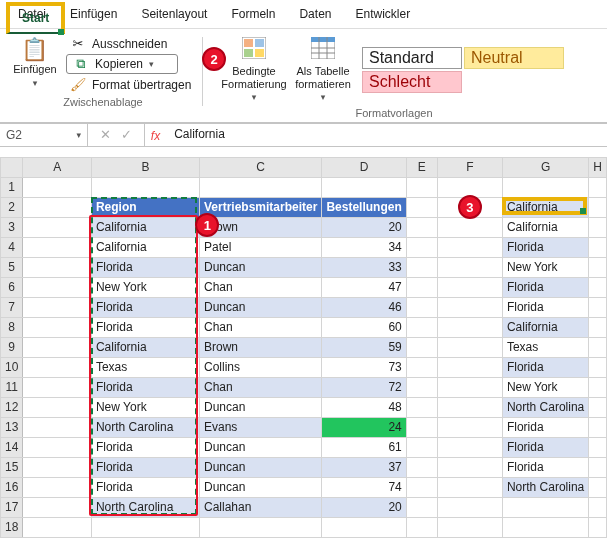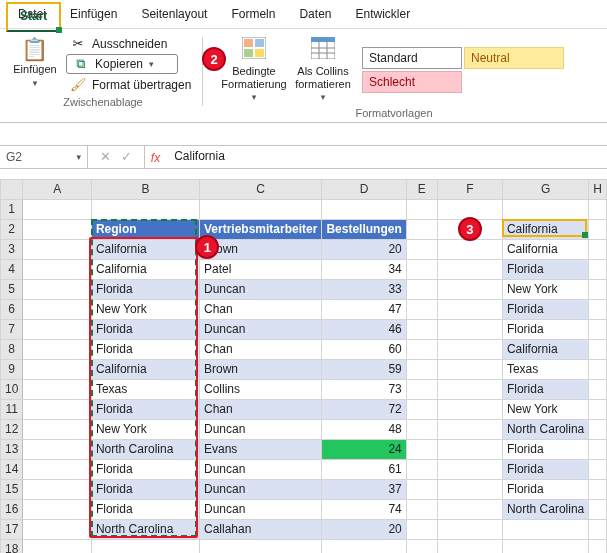--- a/index.html
+++ b/index.html
@@ -16,29 +16,29 @@
   .vstack{display:flex; flex-direction:column; gap:1px;}
   .big-btn{ display:flex; flex-direction:column; align-items:center; gap:2px; padding:2px 4px; width:60px;}
   .big-btn .icon{font-size:22px; line-height:1;}
   .big-btn.small{width:50px;}
   .lbl{font-size:11px; text-align:center; line-height:1.15;}
   .small-btn{ display:flex; align-items:center; gap:6px; padding:1px 4px; width:130px;}
   .small-btn .icon{font-size:13px; width:16px;text-align:center;}
   .copy-row{border:1px solid #888; border-radius:3px; padding:1px 6px; display:flex; align-items:center; gap:6px;}
   .chev{font-size:9px; color:#555;}
   .style-box{ display:grid; grid-template-columns: 100px 100px; gap:2px; }
-  .style-cell{ border:1px solid #999; height:22px; display:flex; align-items:center; padding:0 6px; font-size:12px;}
+  .style-cell{ border:1px solid #999; height:22px; display:flex; align-items:center; padding:0 6px; font-size:16px;}
   .std{background:#fff;}
   .gut{background:#c6efce; color:#006100; border-color:#a8d8b0;}
   .neu{background:#ffeb9c; color:#9c5700; border-color:#e6d479;}
   .sch{background:#ffc7ce; color:#9c0006; border-color:#e8a9b0;}
   
   .badge{position:absolute; width:24px;height:24px; border-radius:50%; background:#e8132b; border:2px solid #b00017; color:#fff; font-weight:700; display:flex; align-items:center; justify-content:center; font-size:13px; z-index:50;}
   
-  .fbar{display:flex; align-items:stretch; border-top:1px solid #c4c4c4; border-bottom:1px solid #c4c4c4; margin-top:22px;}
+  .fbar{display:flex; align-items:stretch; border-top:1px solid #c4c4c4; border-bottom:1px solid #c4c4c4; margin-top:0;}
   .namebox{width:88px; border-right:1px solid #c4c4c4; padding:3px 6px; display:flex; align-items:center; justify-content:space-between; color:#555; font-size:12px;}
   .fx-btns{display:flex; align-items:center; gap:10px; padding:0 12px; color:#666; border-right:1px solid #c4c4c4; font-size:13px;}
   .fx-btns span{opacity:.55;}
   .fx-label{padding:5px 6px 3px 6px; color:#ef4444; font-style:italic;}
   .fval{padding:3px 8px; flex:1;}
   
   .sheet{position:relative; overflow:hidden; margin-top:10px; user-select:none;}
   table{border-collapse:collapse; table-layout:fixed;}
   th,td{border:1px solid #d4d4d4; height:20px; font-size:12px; padding:0 4px; text-align:left; white-space:nowrap; overflow:hidden;}
   th{background:#e6e6e6; font-weight:400; text-align:center; color:#333;}
@@ -47,21 +47,21 @@
   .thead{background:#4472c4; color:#fff; font-weight:700;}
   .band td.data{background:#d9e1f2;}
   td.data.num{text-align:right;}
   td.colG{border-left:1px solid #d4d4d4;}
   
   .ants{position:absolute; border:2px dashed #107c41; pointer-events:none; animation:march 1s linear infinite; background:transparent;}
   @keyframes march{to{stroke-dashoffset:20;}}
   
   .redframe{position:absolute; border:2.5px solid #e8132b; border-radius:2px; pointer-events:none;}
   
-  .active{position:absolute; border:2px solid #eab308; pointer-events:none;}
+  .active{position:absolute; border:4px solid #eab308; pointer-events:none;}
   .active::after{content:""; position:absolute; right:-3px; bottom:-3px; width:6px; height:6px; background:#1a8f4e;}
   .cw-a{width:22px;} .cw-b{width:116px;} .cw-c{width:128px;} .cw-d{width:90px;}
   .cw-e{width:34px;} .cw-f{width:44px;} .cw-g{width:110px;} .cw-h{width:26px;}
 </style>
 </head>
 <body>
 
 <div class="ribbon">
   <div class="tabs" id="tabs">
       <div class="tab">Datei</div>
@@ -119,21 +119,21 @@
           <span class="icon">
             <svg width="24" height="22">
                 <rect x="0" y="0" width="24" height="22" fill="#fff" stroke="#888"></rect>
                 <rect x="0" y="0" width="24" height="5" fill="#5b9bd5"></rect>
                 <line x1="8" y1="0" x2="8" y2="22" stroke="#888"></line>
                 <line x1="16" y1="0" x2="16" y2="22" stroke="#888"></line>
                 <line x1="0" y1="11" x2="24" y2="11" stroke="#888"></line>
                 <line x1="0" y1="16" x2="24" y2="16" stroke="#888"></line>
               </svg>
           </span>
-          <span class="lbl"><span id="tbl1">Als Collins</span><br><span id="tbl2">formatieren</span> <span class="chev">▾</span></span>
+          <span class="lbl"><span id="tbl1">Als Tabelle</span><br><span id="tbl2">formatieren</span> <span class="chev">▾</span></span>
         </div>
         <div class="style-box">
           <div class="style-cell std">Standard</div>
           <div class="style-cell neu">Neutral</div>
           <div class="style-cell sch">Schlecht</div>
         </div>
       </div>
       <div class="group-label">Formatvorlagen</div>
     </div>
   </div>

